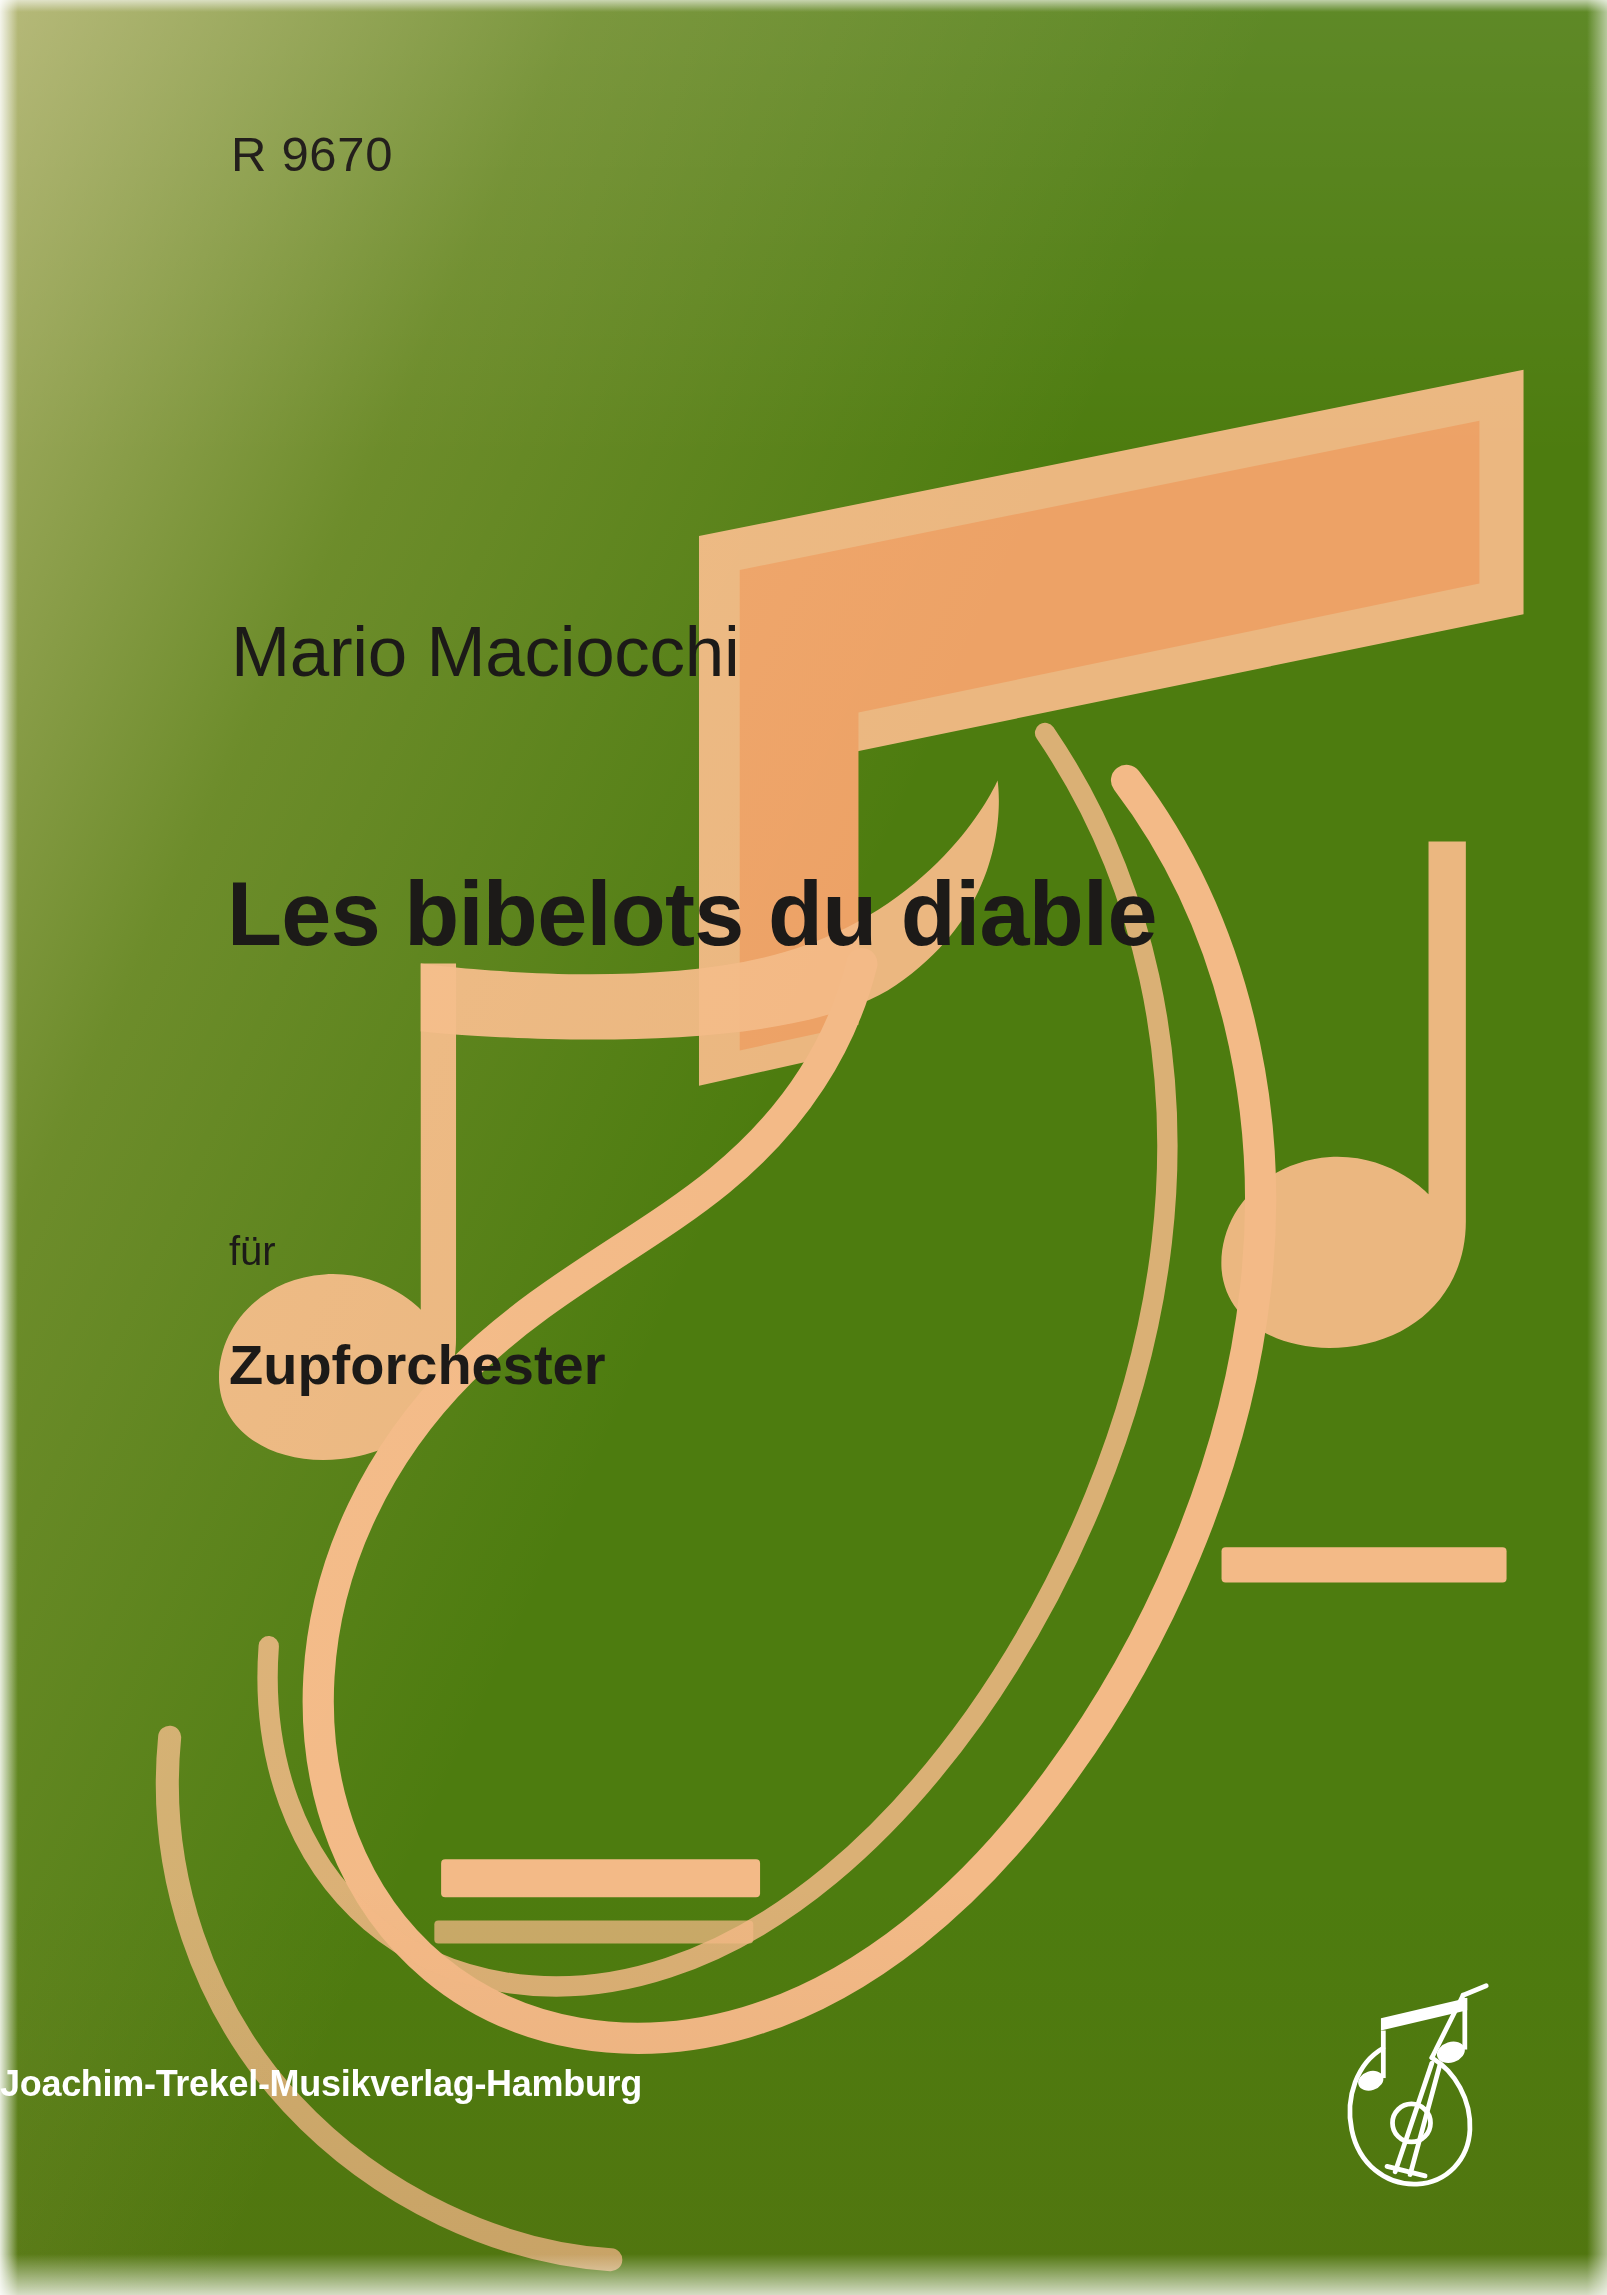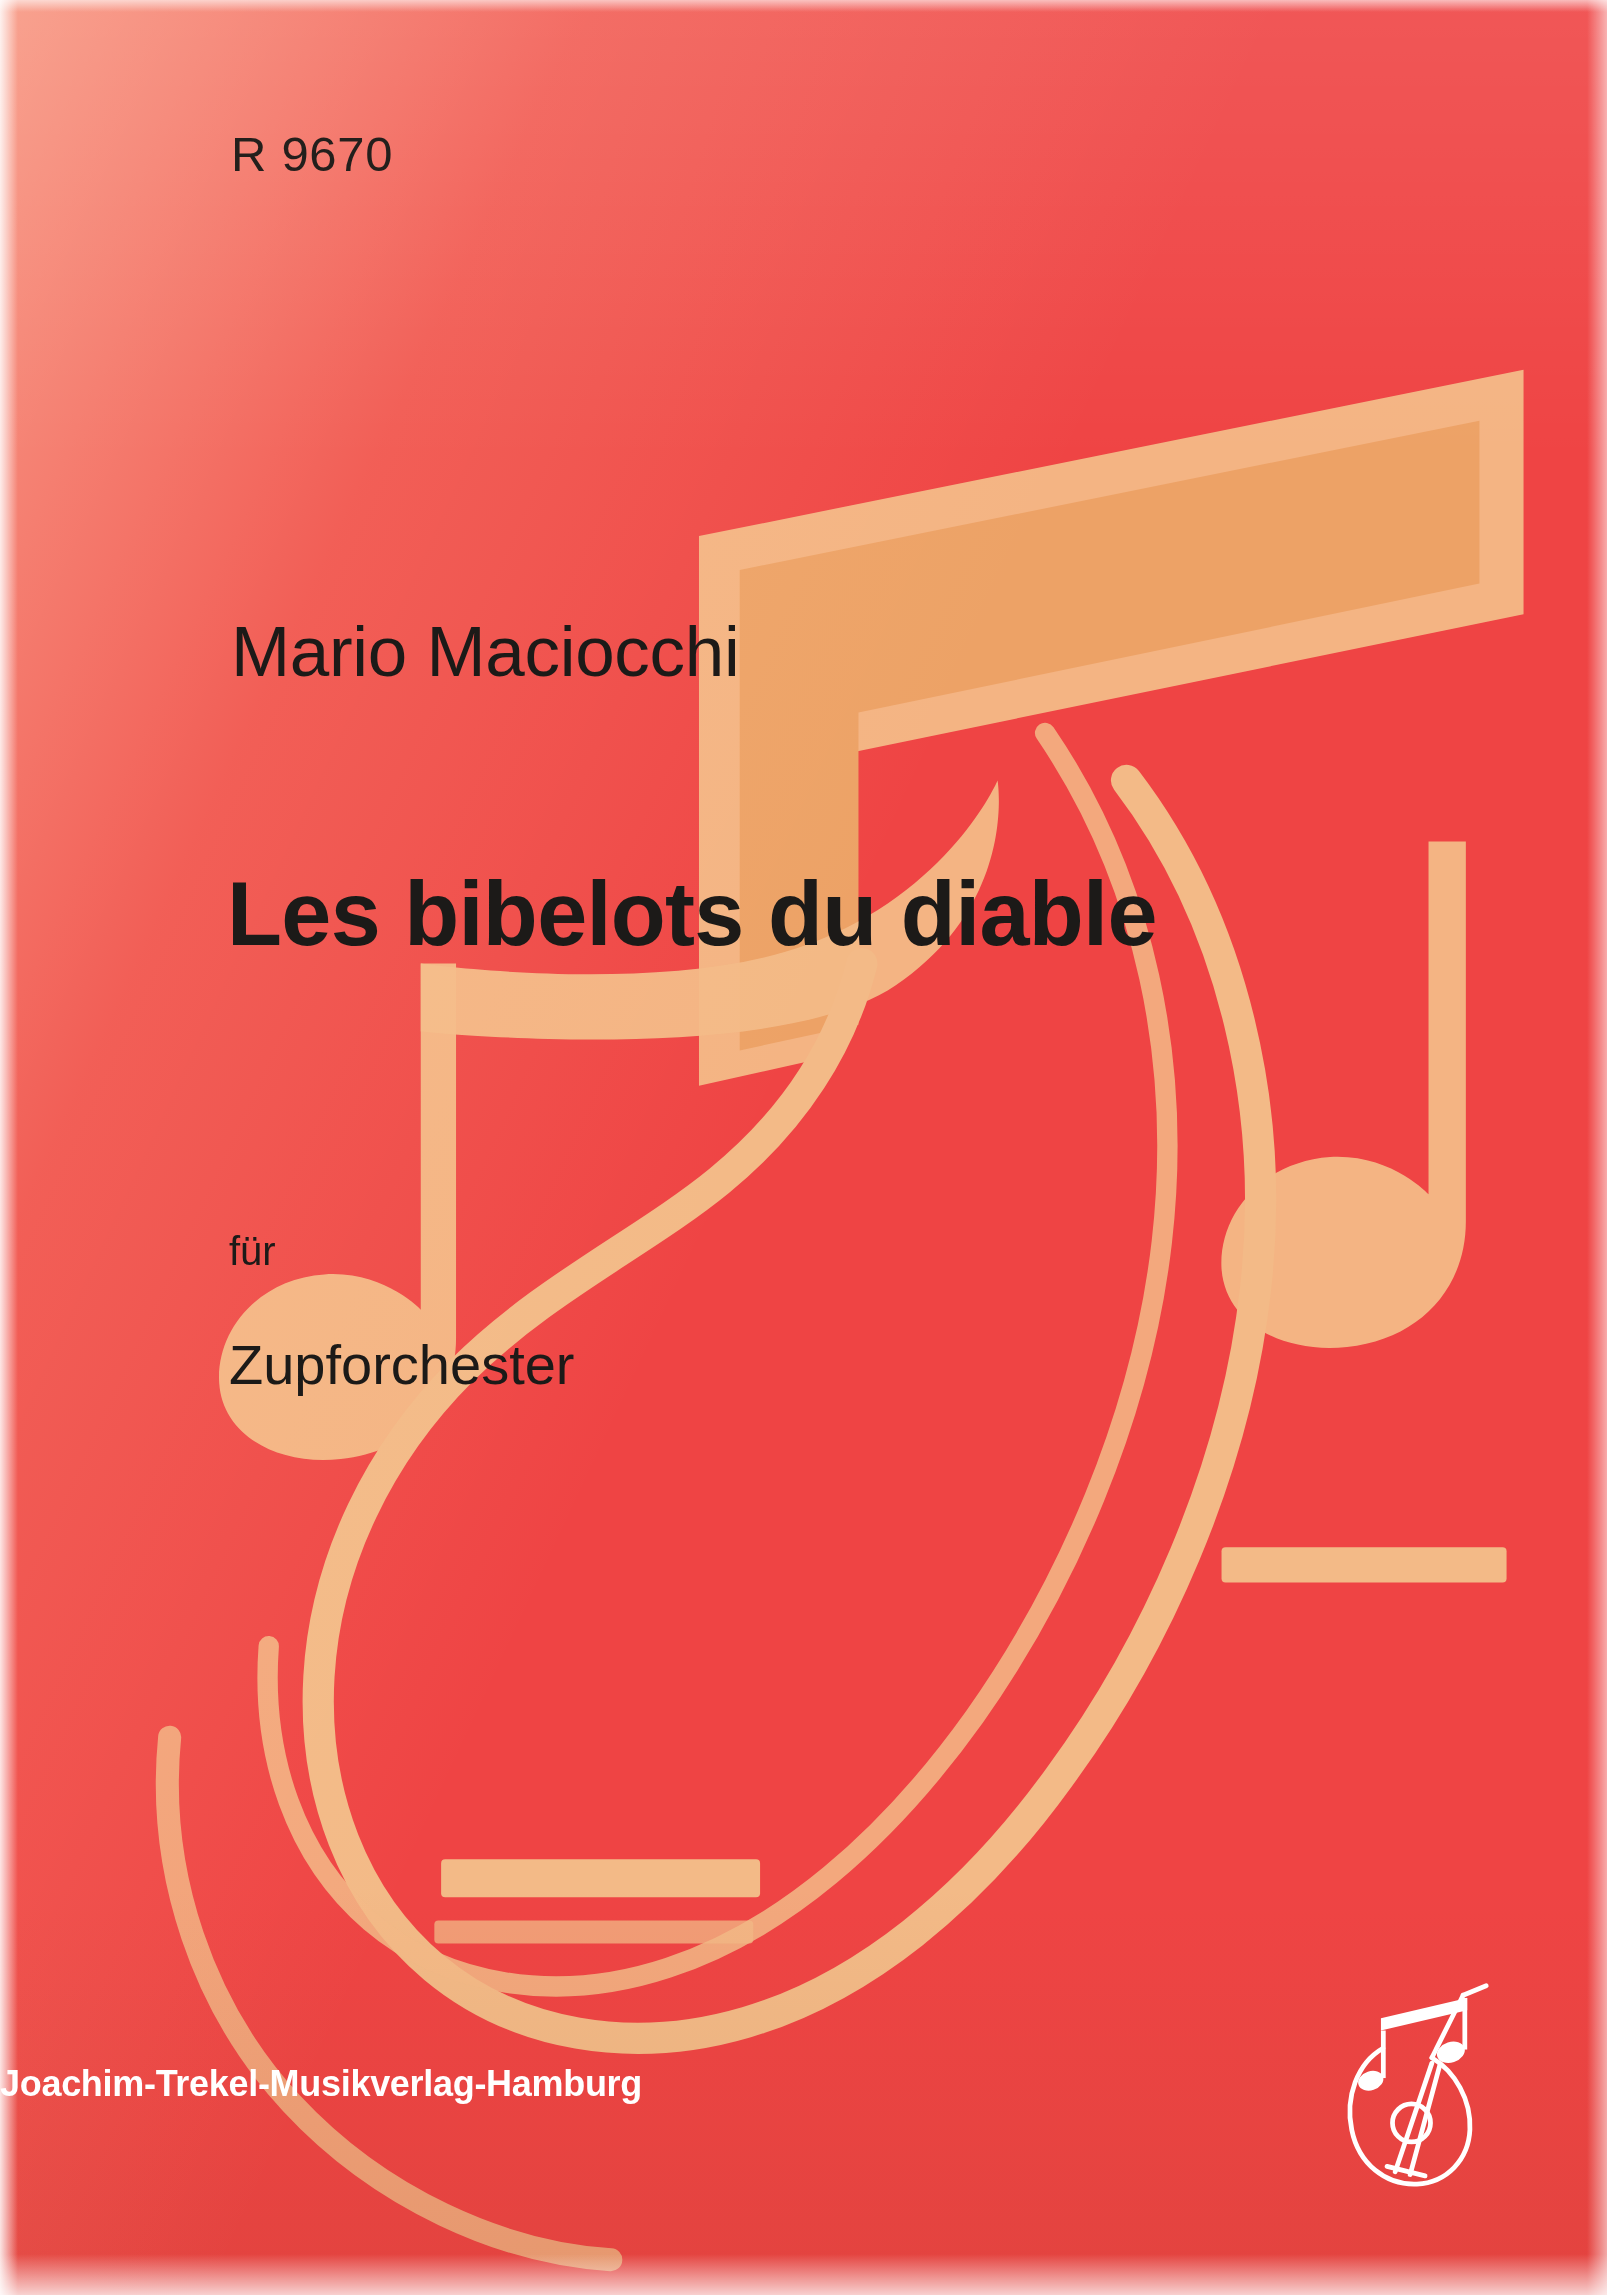--- a/index.html
+++ b/index.html
@@ -14,21 +14,21 @@
     overflow: hidden;
   }
 
   
   .cover {
     position: absolute;
     left: 0;
     top: 0;
     width: 1607px;
     height: 2295px;
-    background: #ef4444;
+    background: #4d7c0f;
     overflow: hidden;
   }
   
   .paper-gradient {
     position: absolute;
     inset: 0;
     background:
       linear-gradient(115deg, rgba(255,225,190,0.55) 0%, rgba(255,215,170,0.18) 22%, rgba(0,0,0,0.0) 48%),
       linear-gradient(180deg, rgba(255,255,255,0.10) 0%, rgba(255,255,255,0.0) 20%),
       linear-gradient(0deg, rgba(120,60,20,0.10) 0%, rgba(120,60,20,0.0) 18%);
@@ -106,21 +106,21 @@
     font-size: 40px;
     font-weight: 400;
     color: #1c1a18;
     white-space: nowrap;
   }
   .scoring-line2 {
     position: absolute;
     left: 229px;
     top: 1332px;
     font-size: 56px;
-    font-weight: 400;
+    font-weight: 700;
     color: #1c1a18;
     white-space: nowrap;
   }
   .publisher {
     position: absolute;
     left: 0;
     right: 0;
     top: 2063px;
     text-align: left;
     font-size: 36px;

